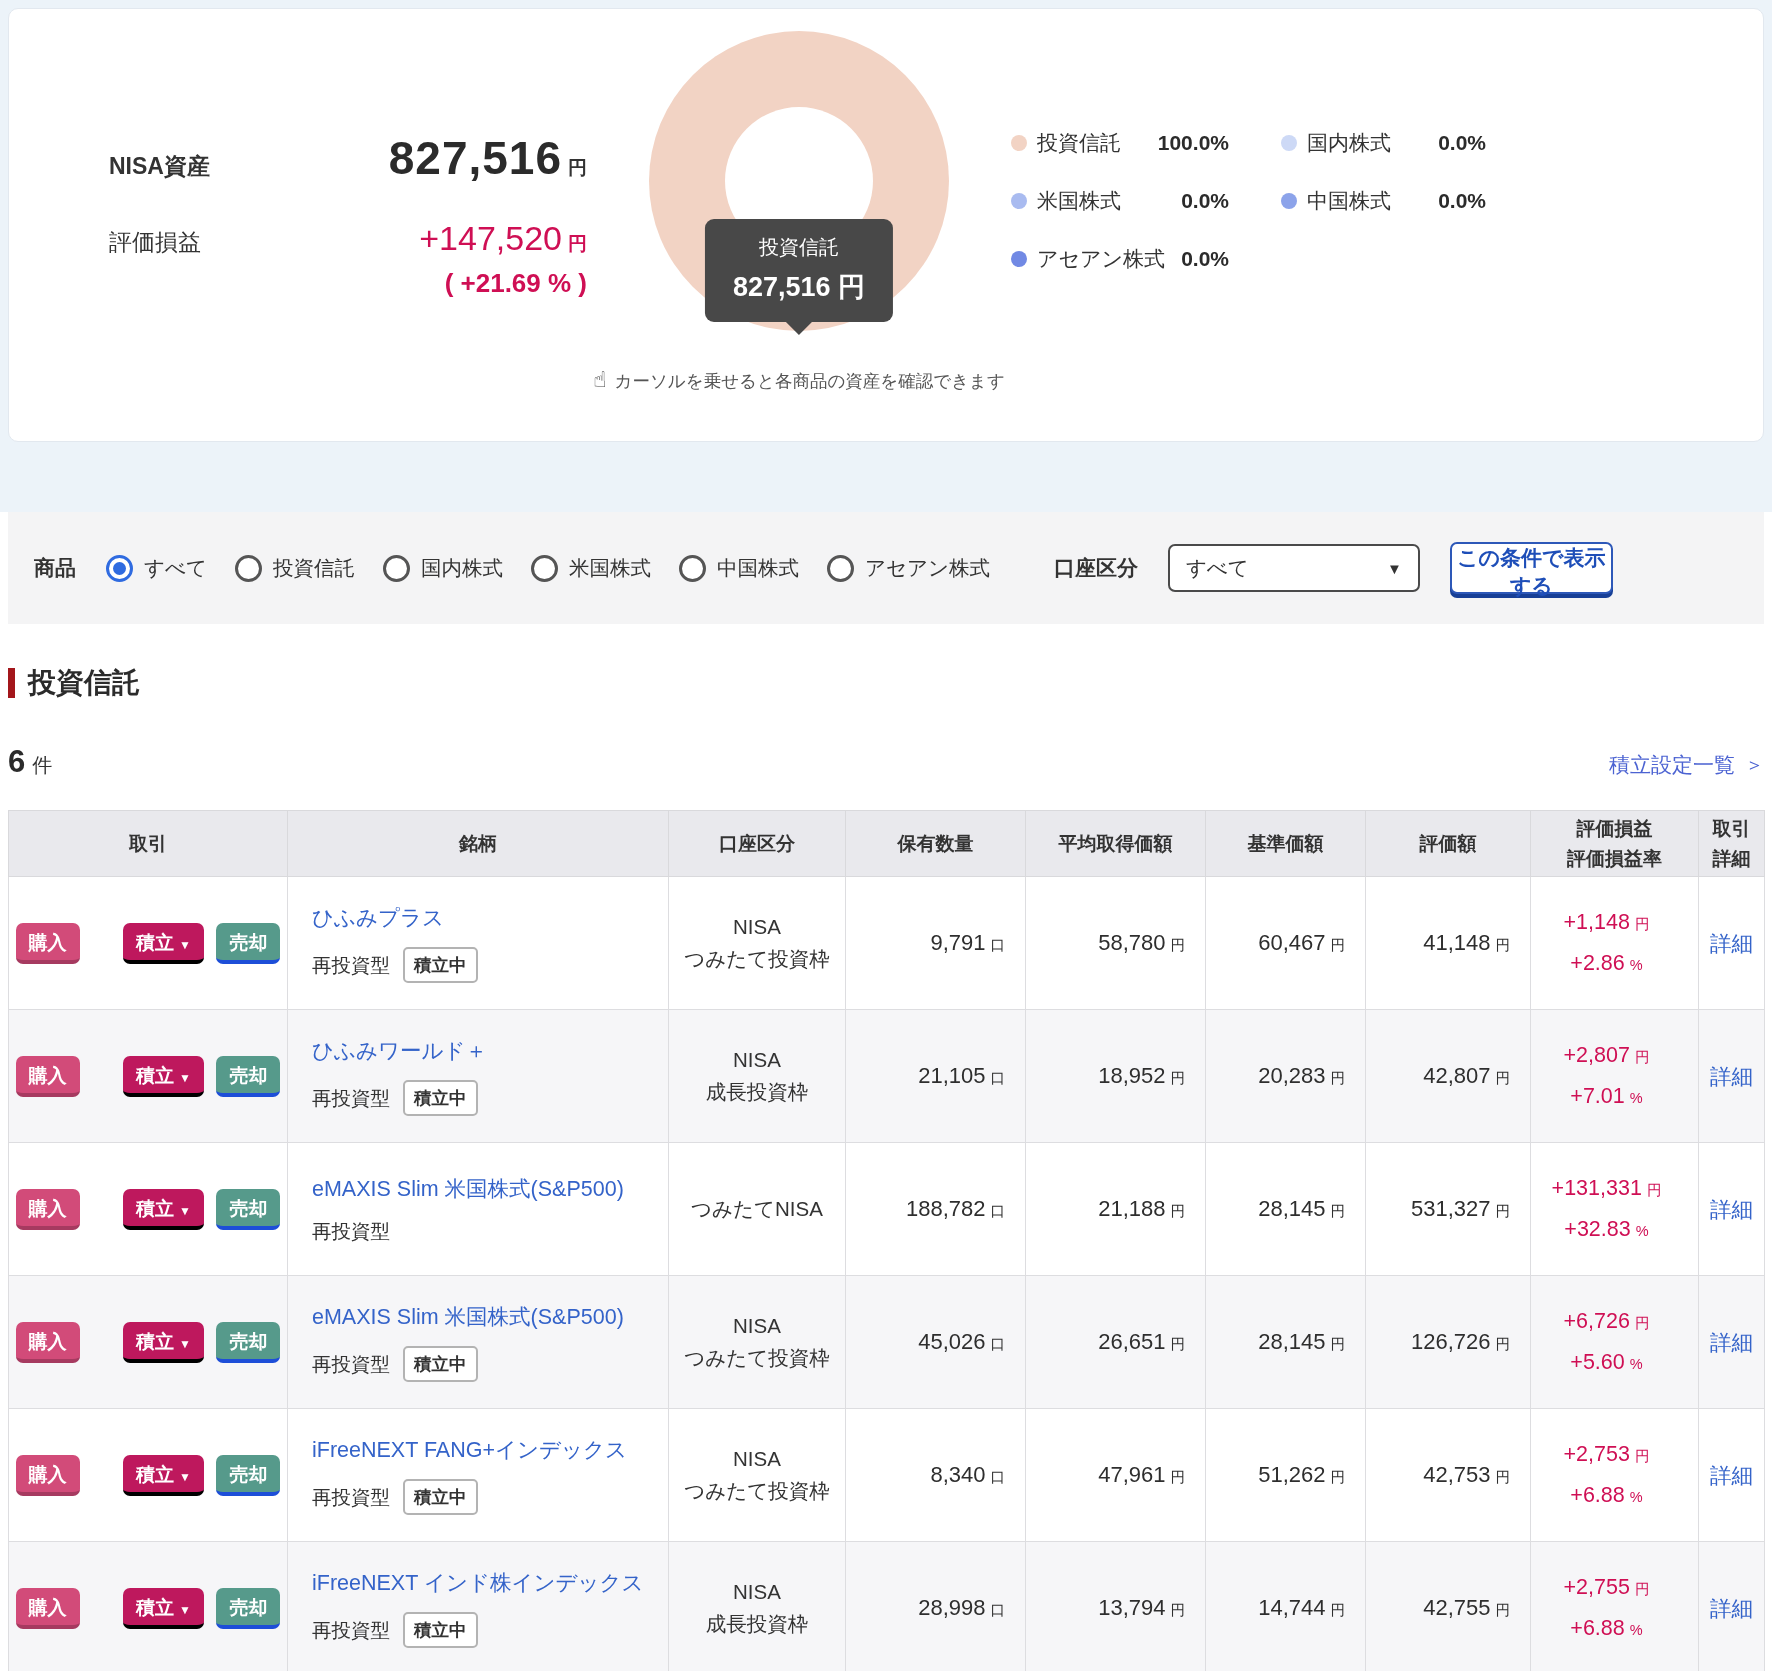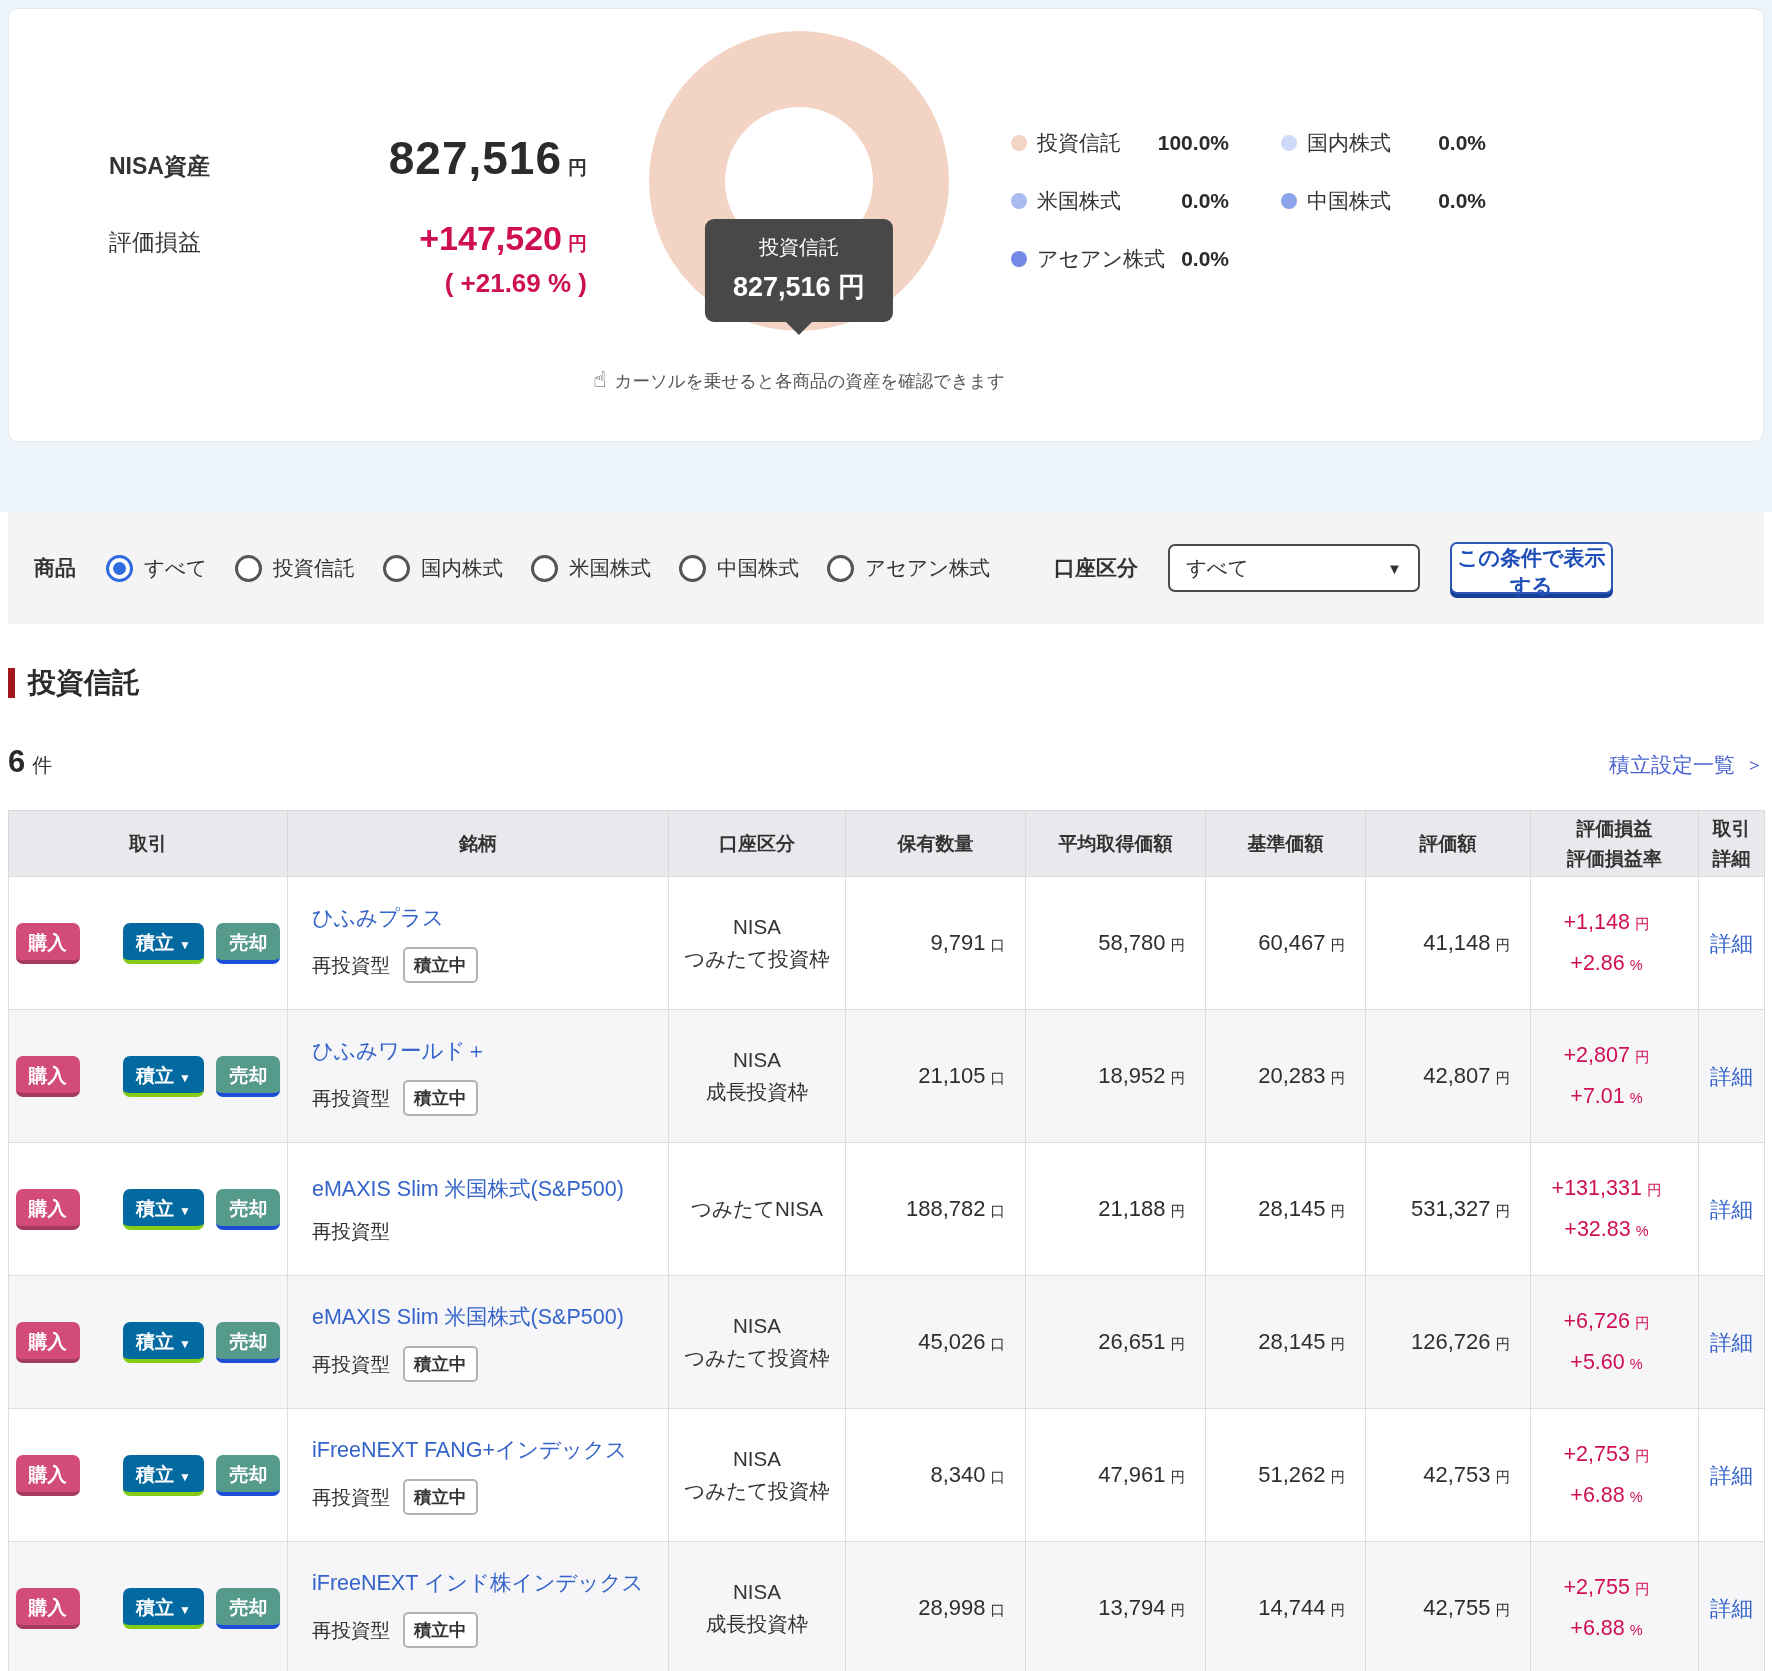--- a/index.html
+++ b/index.html
@@ -23,21 +23,21 @@
     position: relative;
   }
   .sum-block { margin: 122px 0 0 100px; width: 478px; }
   .sum-row { display: flex; align-items: baseline; }
   .sum-row + .sum-row { margin-top: 34px; }
   .sum-label { width: 210px; font-size: 23px; }
   .sum-label.b { font-weight: bold; }
   .sum-val { flex: 1; text-align: right; }
   .asset-num { font-size: 46px; font-weight: bold; color: #2b2b2b; letter-spacing: 1px; }
   .asset-unit { font-size: 19px; font-weight: bold; margin-left: 6px; }
-  .pl-num { font-size: 34px; font-weight: bold; color: #cf0f54; }
+  .pl-num { font-size: 34px; font-weight: normal; color: #cf0f54; }
   .pl-unit { font-size: 19px; font-weight: bold; color: #cf0f54; margin-left: 6px; }
   .pl-pct { font-size: 26px; font-weight: bold; color: #cf0f54; margin-top: 10px; }
   
   .donut-block { position: relative; width: 340px; margin-left: 42px; margin-top: 14px; }
   .donut { width: 300px; height: 300px; border-radius: 50%; margin: 8px auto 0; position: relative; }
   .donut::after { content: ""; position: absolute; inset: 76px; background: #fff; border-radius: 50%; }
   .tooltip {
     position: absolute; left: 50%; transform: translateX(-50%);
     top: 196px; background: #484848; color: #fff; border-radius: 9px;
     padding: 15px 28px 17px; text-align: center; z-index: 3; white-space: nowrap;
@@ -108,21 +108,21 @@
   }
   .holdings td { border: 1px solid #dddde0; height: 133px; vertical-align: middle; background: #fff; }
   .holdings tr.alt td { background: #f6f6f8; }
   td.c-actions { text-align: center; white-space: nowrap; }
   .act-btn {
     display: inline-block; border: none; border-radius: 7px; color: #fff;
     font-size: 19px; font-weight: bold; padding: 10px 13px 8px;
     line-height: 1; cursor: pointer; margin: 0 4px; font-family: inherit;
   }
   .btn-buy  { background: #d24b79; border-bottom: 4px solid #a63a60; }
-  .btn-tsu  { background: #0369a1; border-bottom: 4px solid #84cc16; margin-left: 35px; }
+  .btn-tsu  { background: #be185d; border-bottom: 4px solid #000000; margin-left: 35px; }
   .btn-sell { background: #569a8b; border-bottom: 4px solid #1d4ed8; }
   .btn-tsu .caret-s { font-size: 12px; margin-left: 5px; }
   td.c-name { padding-left: 24px; padding-right: 8px; }
   .fund-link { color: #3463c9; font-size: 21.5px; text-decoration: none; cursor: pointer; }
   .fund-sub { margin-top: 15px; display: flex; align-items: center; font-size: 19.5px; color: #333; font-family: Liberation Mono, monospace; }
   .badge {
     margin-left: 13px; border: 2px solid #b3b3b3; border-radius: 5px;
     background: #fff; padding: 4px 9px; font-size: 17.5px; color: #333; font-weight: bold;
   }
   .badge:empty { display: none; }

